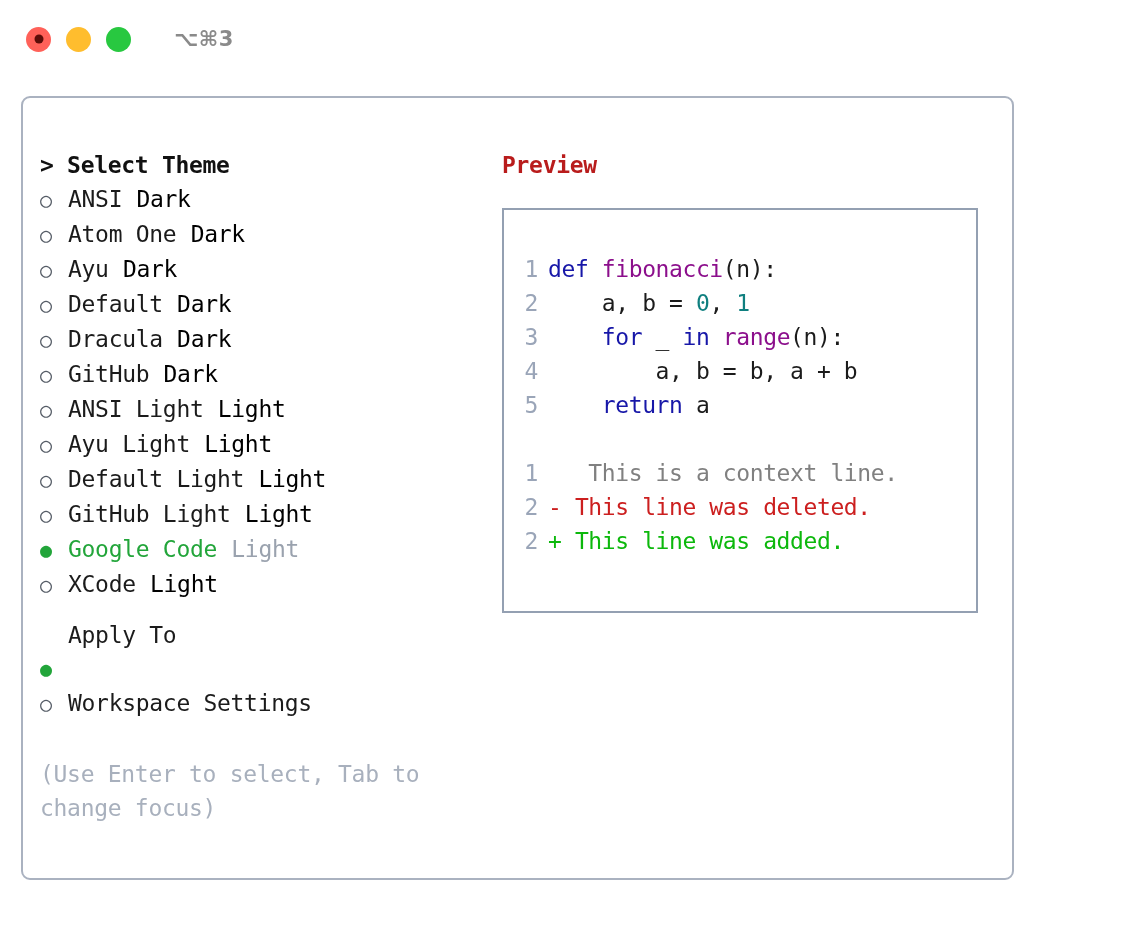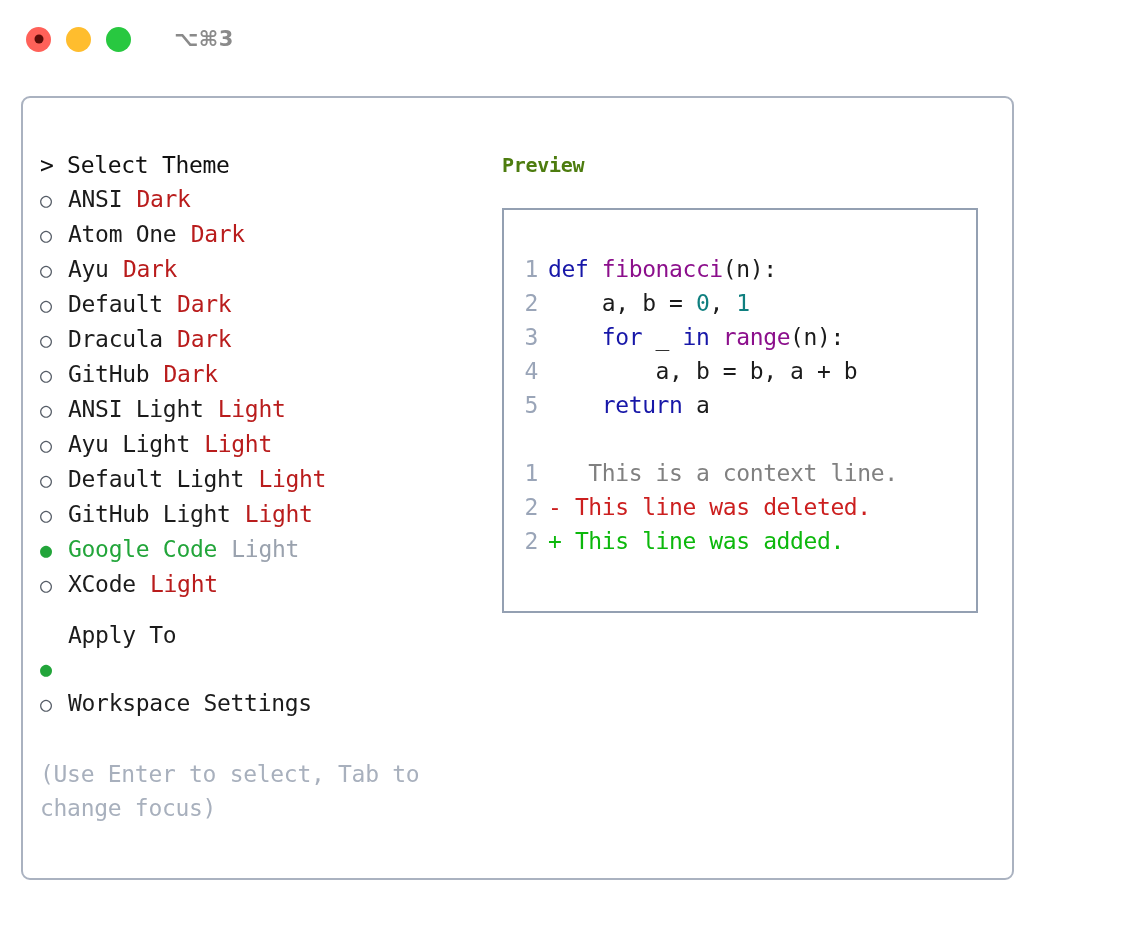--- a/index.html
+++ b/index.html
@@ -92,21 +92,21 @@
 
   
   #theme-column {
     width: 470px;
     padding: 50px 0 0 17px;
     box-sizing: border-box;
   }
 
   .section-header {
     font-size: 23px;
-    font-weight: normal;
+    font-weight: bold;
     color: #111111;
     letter-spacing: -0.3px;
     line-height: 34px;
     white-space: pre;
   }
   .section-header.apply-header {
     font-weight: normal;
     color: #1b1b1b;
     padding-left: 28px;
   }
@@ -124,44 +124,44 @@
     width: 28px;
     flex: 0 0 28px;
     font-size: 20px;
     line-height: 34px;
   }
   .bullet-on  { color: #22a53a; }
   .bullet-off { color: #555c66; }
 
   .opt-label          { color: #1b1b1b; }
   .opt-label.selected { color: #22a53a; text-align: center; }
-  .opt-variant        { color: #b91c1c; padding-left: 0.62em; }
+  .opt-variant        { color: #000000; padding-left: 0.62em; }
   .opt-variant.selected { color: #9aa2ae; }
 
   #apply-block { margin-top: 16px; }
 
   #hint-text {
     margin-top: 36px;
     font-size: 23px;
     line-height: 34px;
     color: #a8b0bd;
     letter-spacing: -0.3px;
     width: 410px;
   }
 
   
   #preview-column {
     flex: 1;
     padding: 50px 0 0 9px;
     box-sizing: border-box;
   }
   #preview-title {
-    font-size: 20px;
+    font-size: 23px;
     font-weight: bold;
-    color: #4d7c0f;
+    color: #b91c1c;
     line-height: 34px;
     letter-spacing: -0.3px;
   }
 
   #code-card {
     margin-top: 26px;
     width: 476px;
     height: 405px;
     box-sizing: border-box;
     border: 2px solid #94a0b2;

